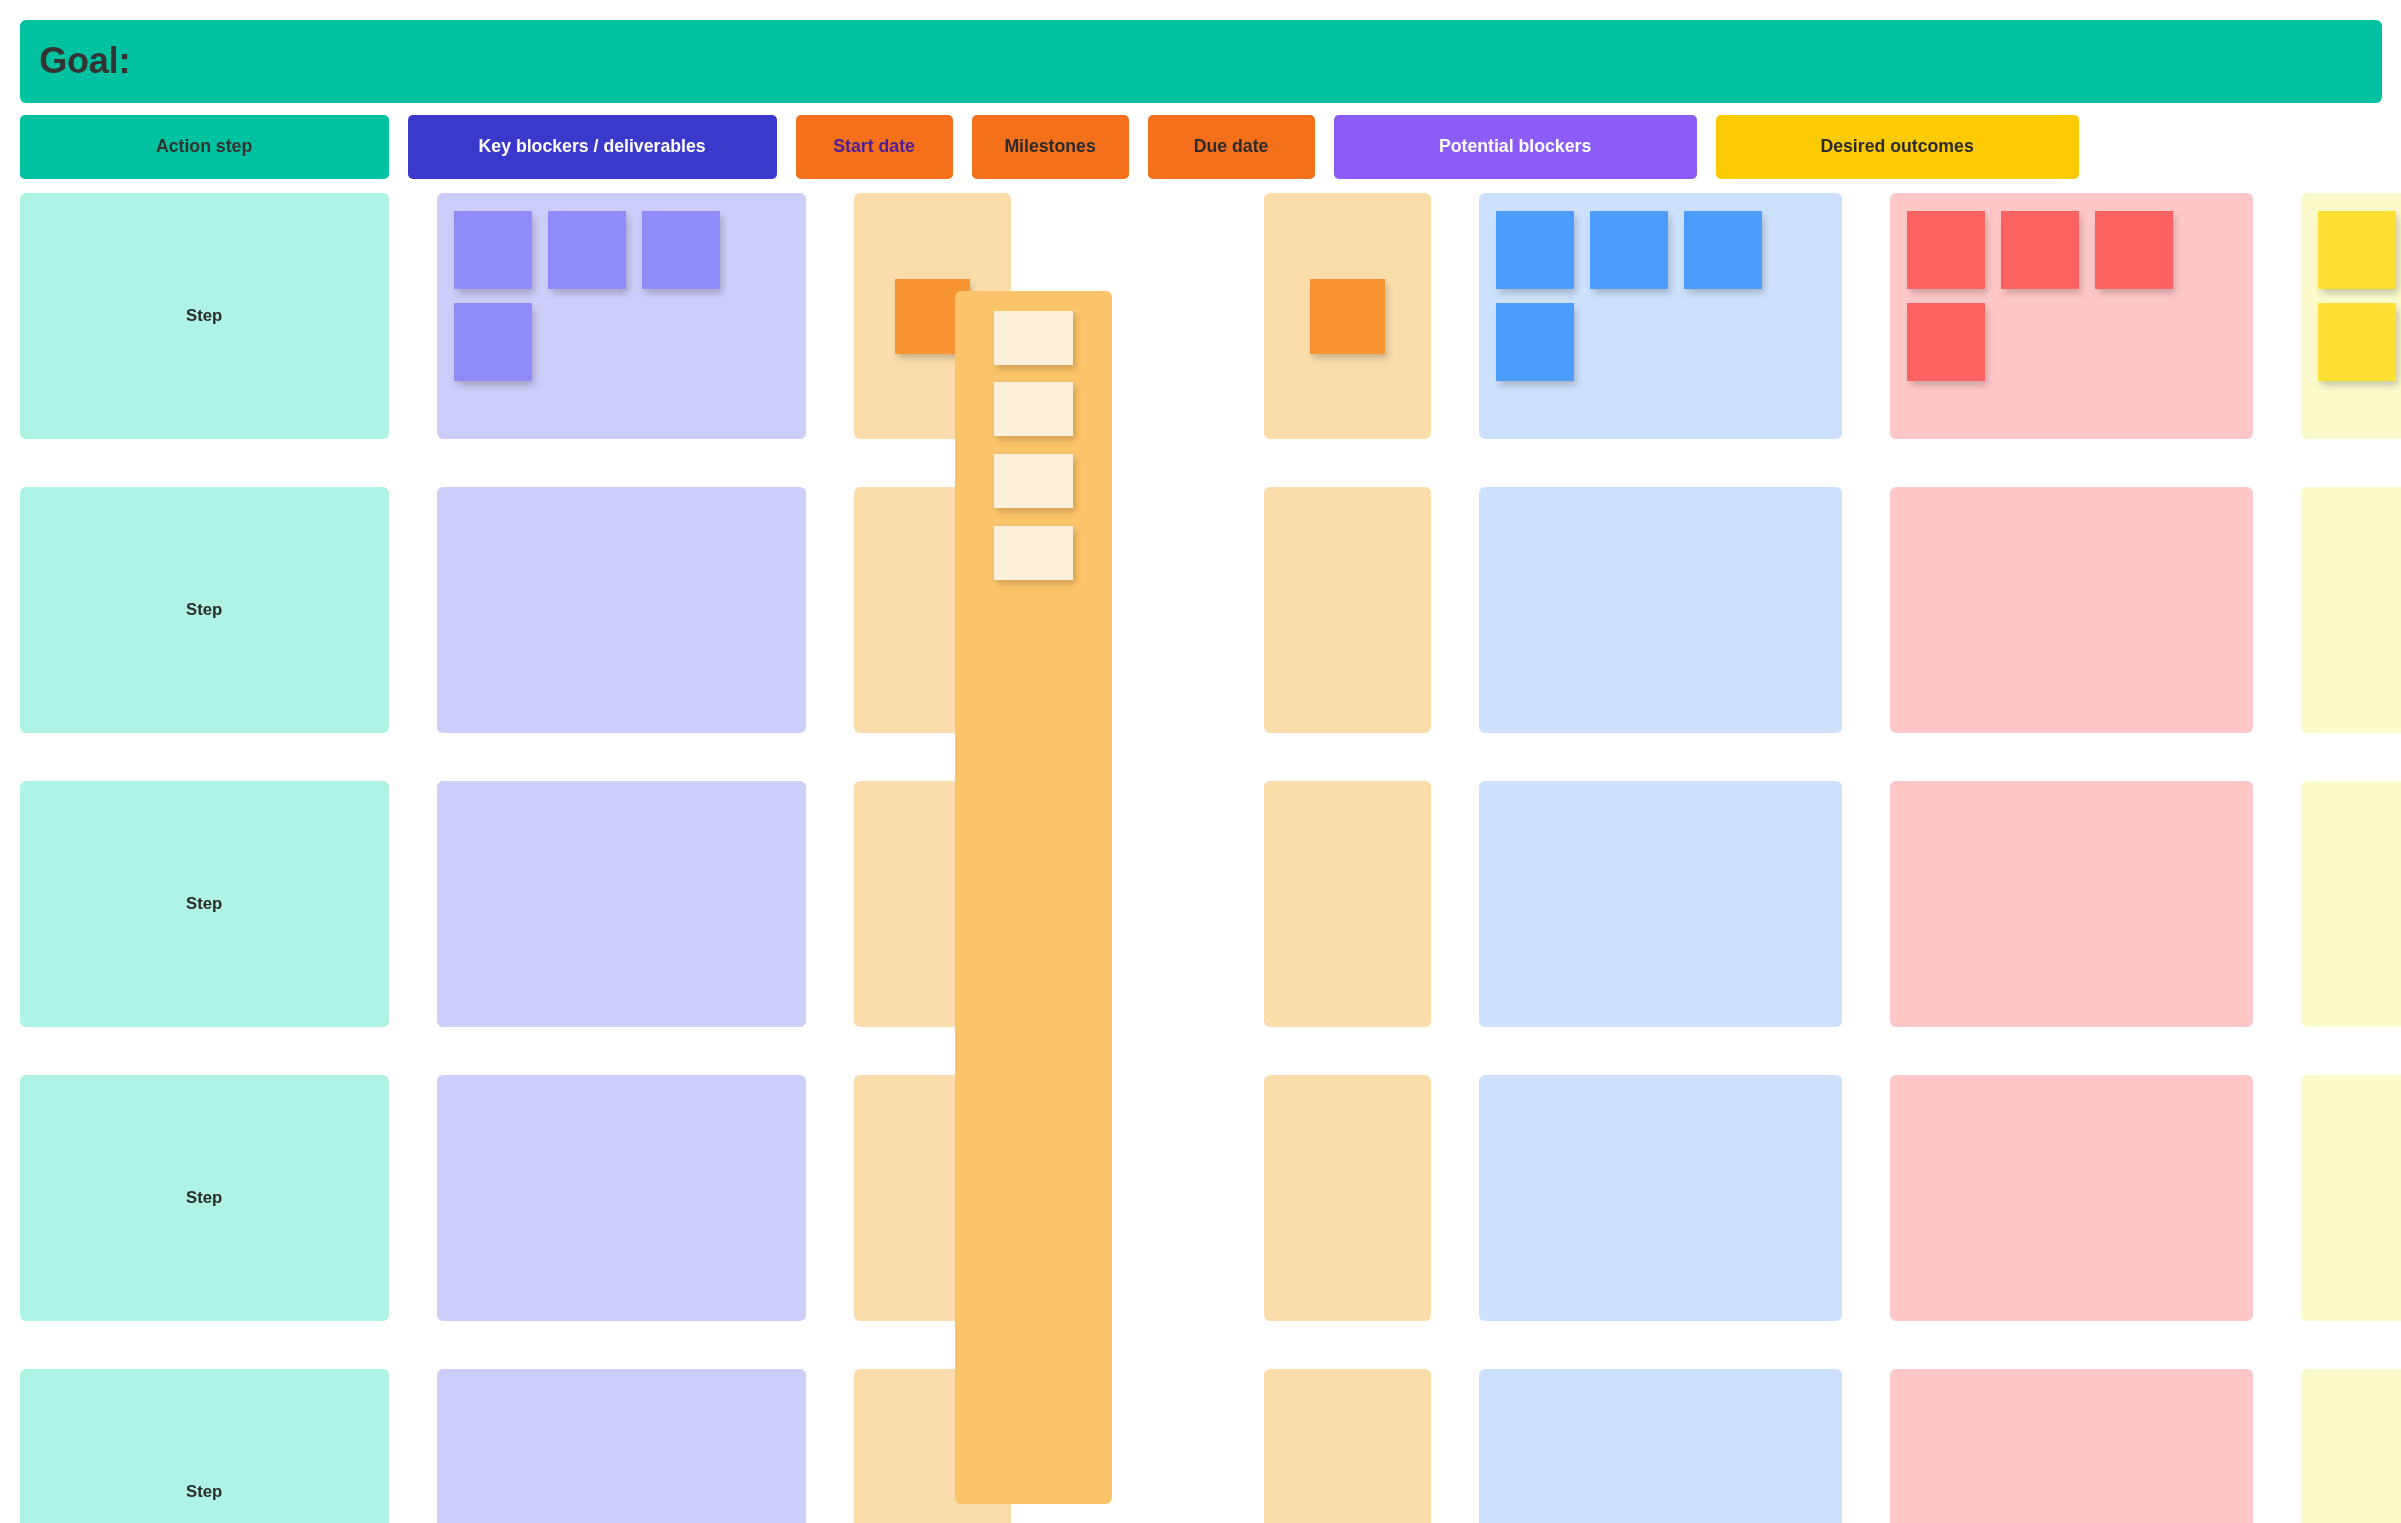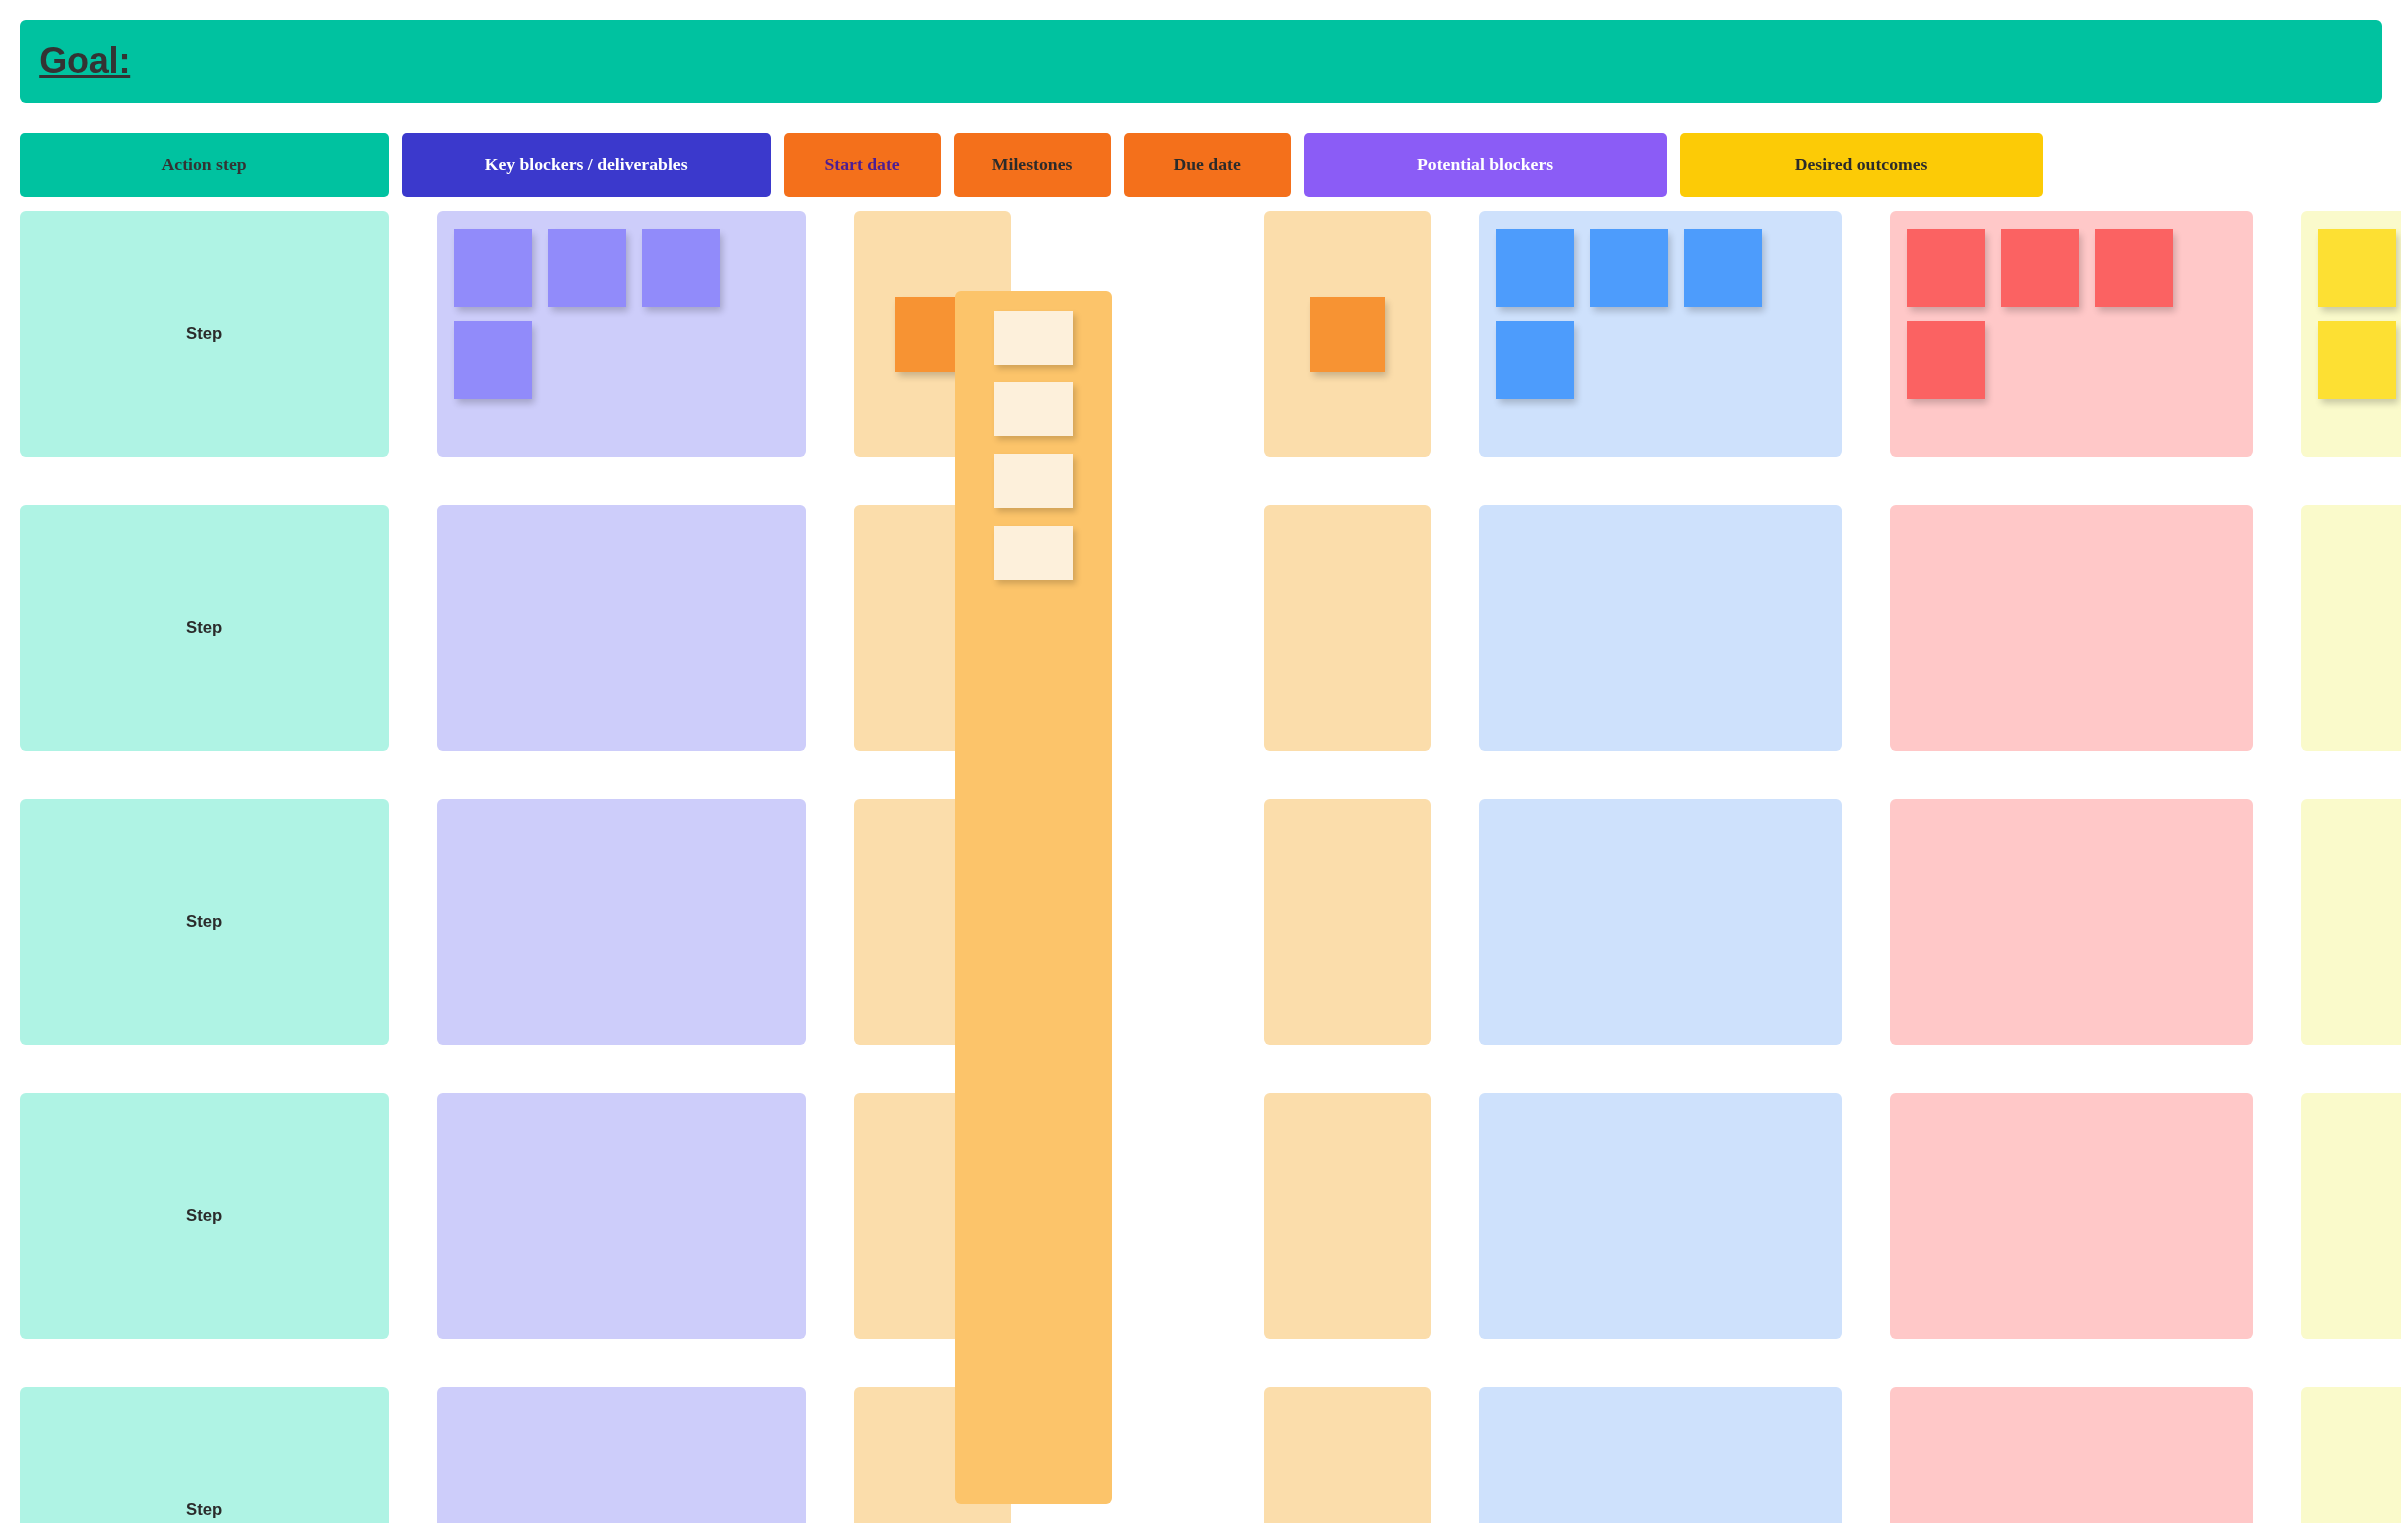--- a/index.html
+++ b/index.html
@@ -28,38 +28,36 @@
     border-radius: 5.9px;
     display: flex;
     align-items: center;
     padding-left: 19.6px;
   }
   .goal-label {
     font-size: 36px;
     font-weight: bold;
     color: #333333;
     letter-spacing: -0.2px;
-    text-decoration: underline;
   }
 
   
   .grid {
     display: grid;
     grid-template-columns:
       369px    
       369px    
       157px    
       157px    
       167px    
       363px    
       363px    
       366px;   
-    column-gap: 13px;
-    margin-top: 30px;
-    font-family: Liberation Serif, serif;
+    column-gap: 19px;
+    margin-top: 12px;
   }
 
   
   .hdr {
     height: 64px;
     border-radius: 4.9px;
     display: flex;
     align-items: center;
     justify-content: center;
     font-size: 17.7px;

